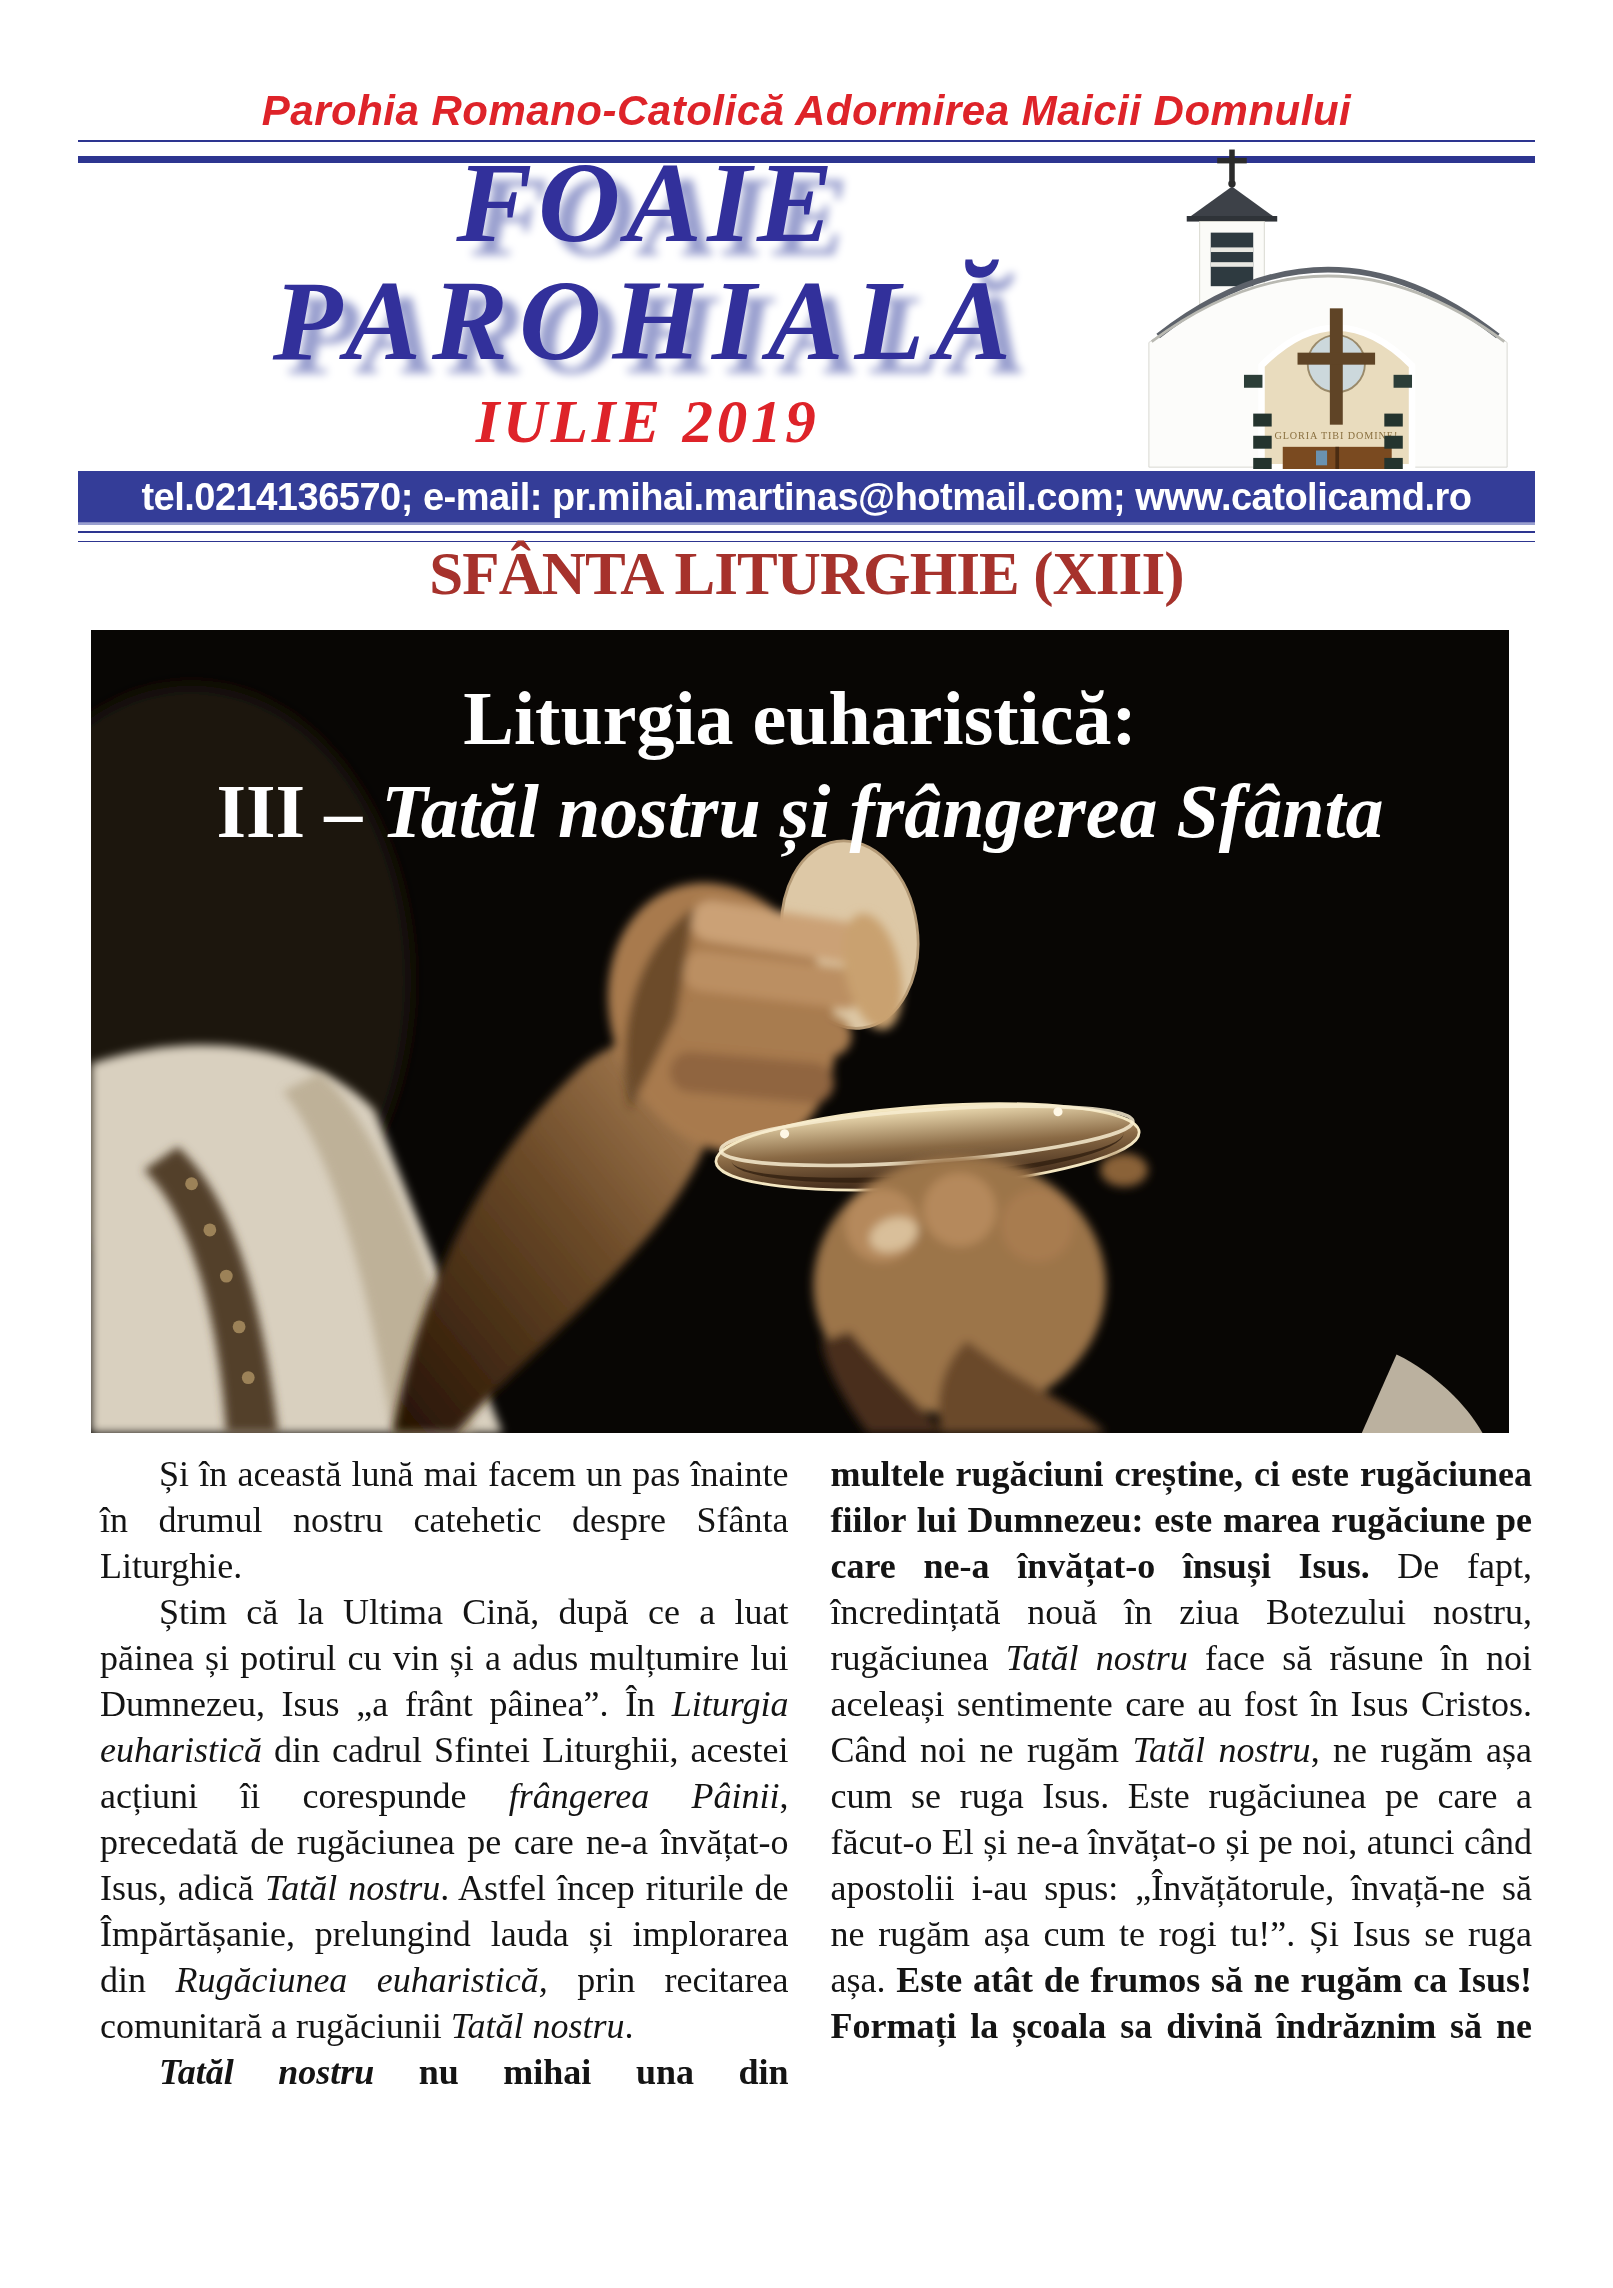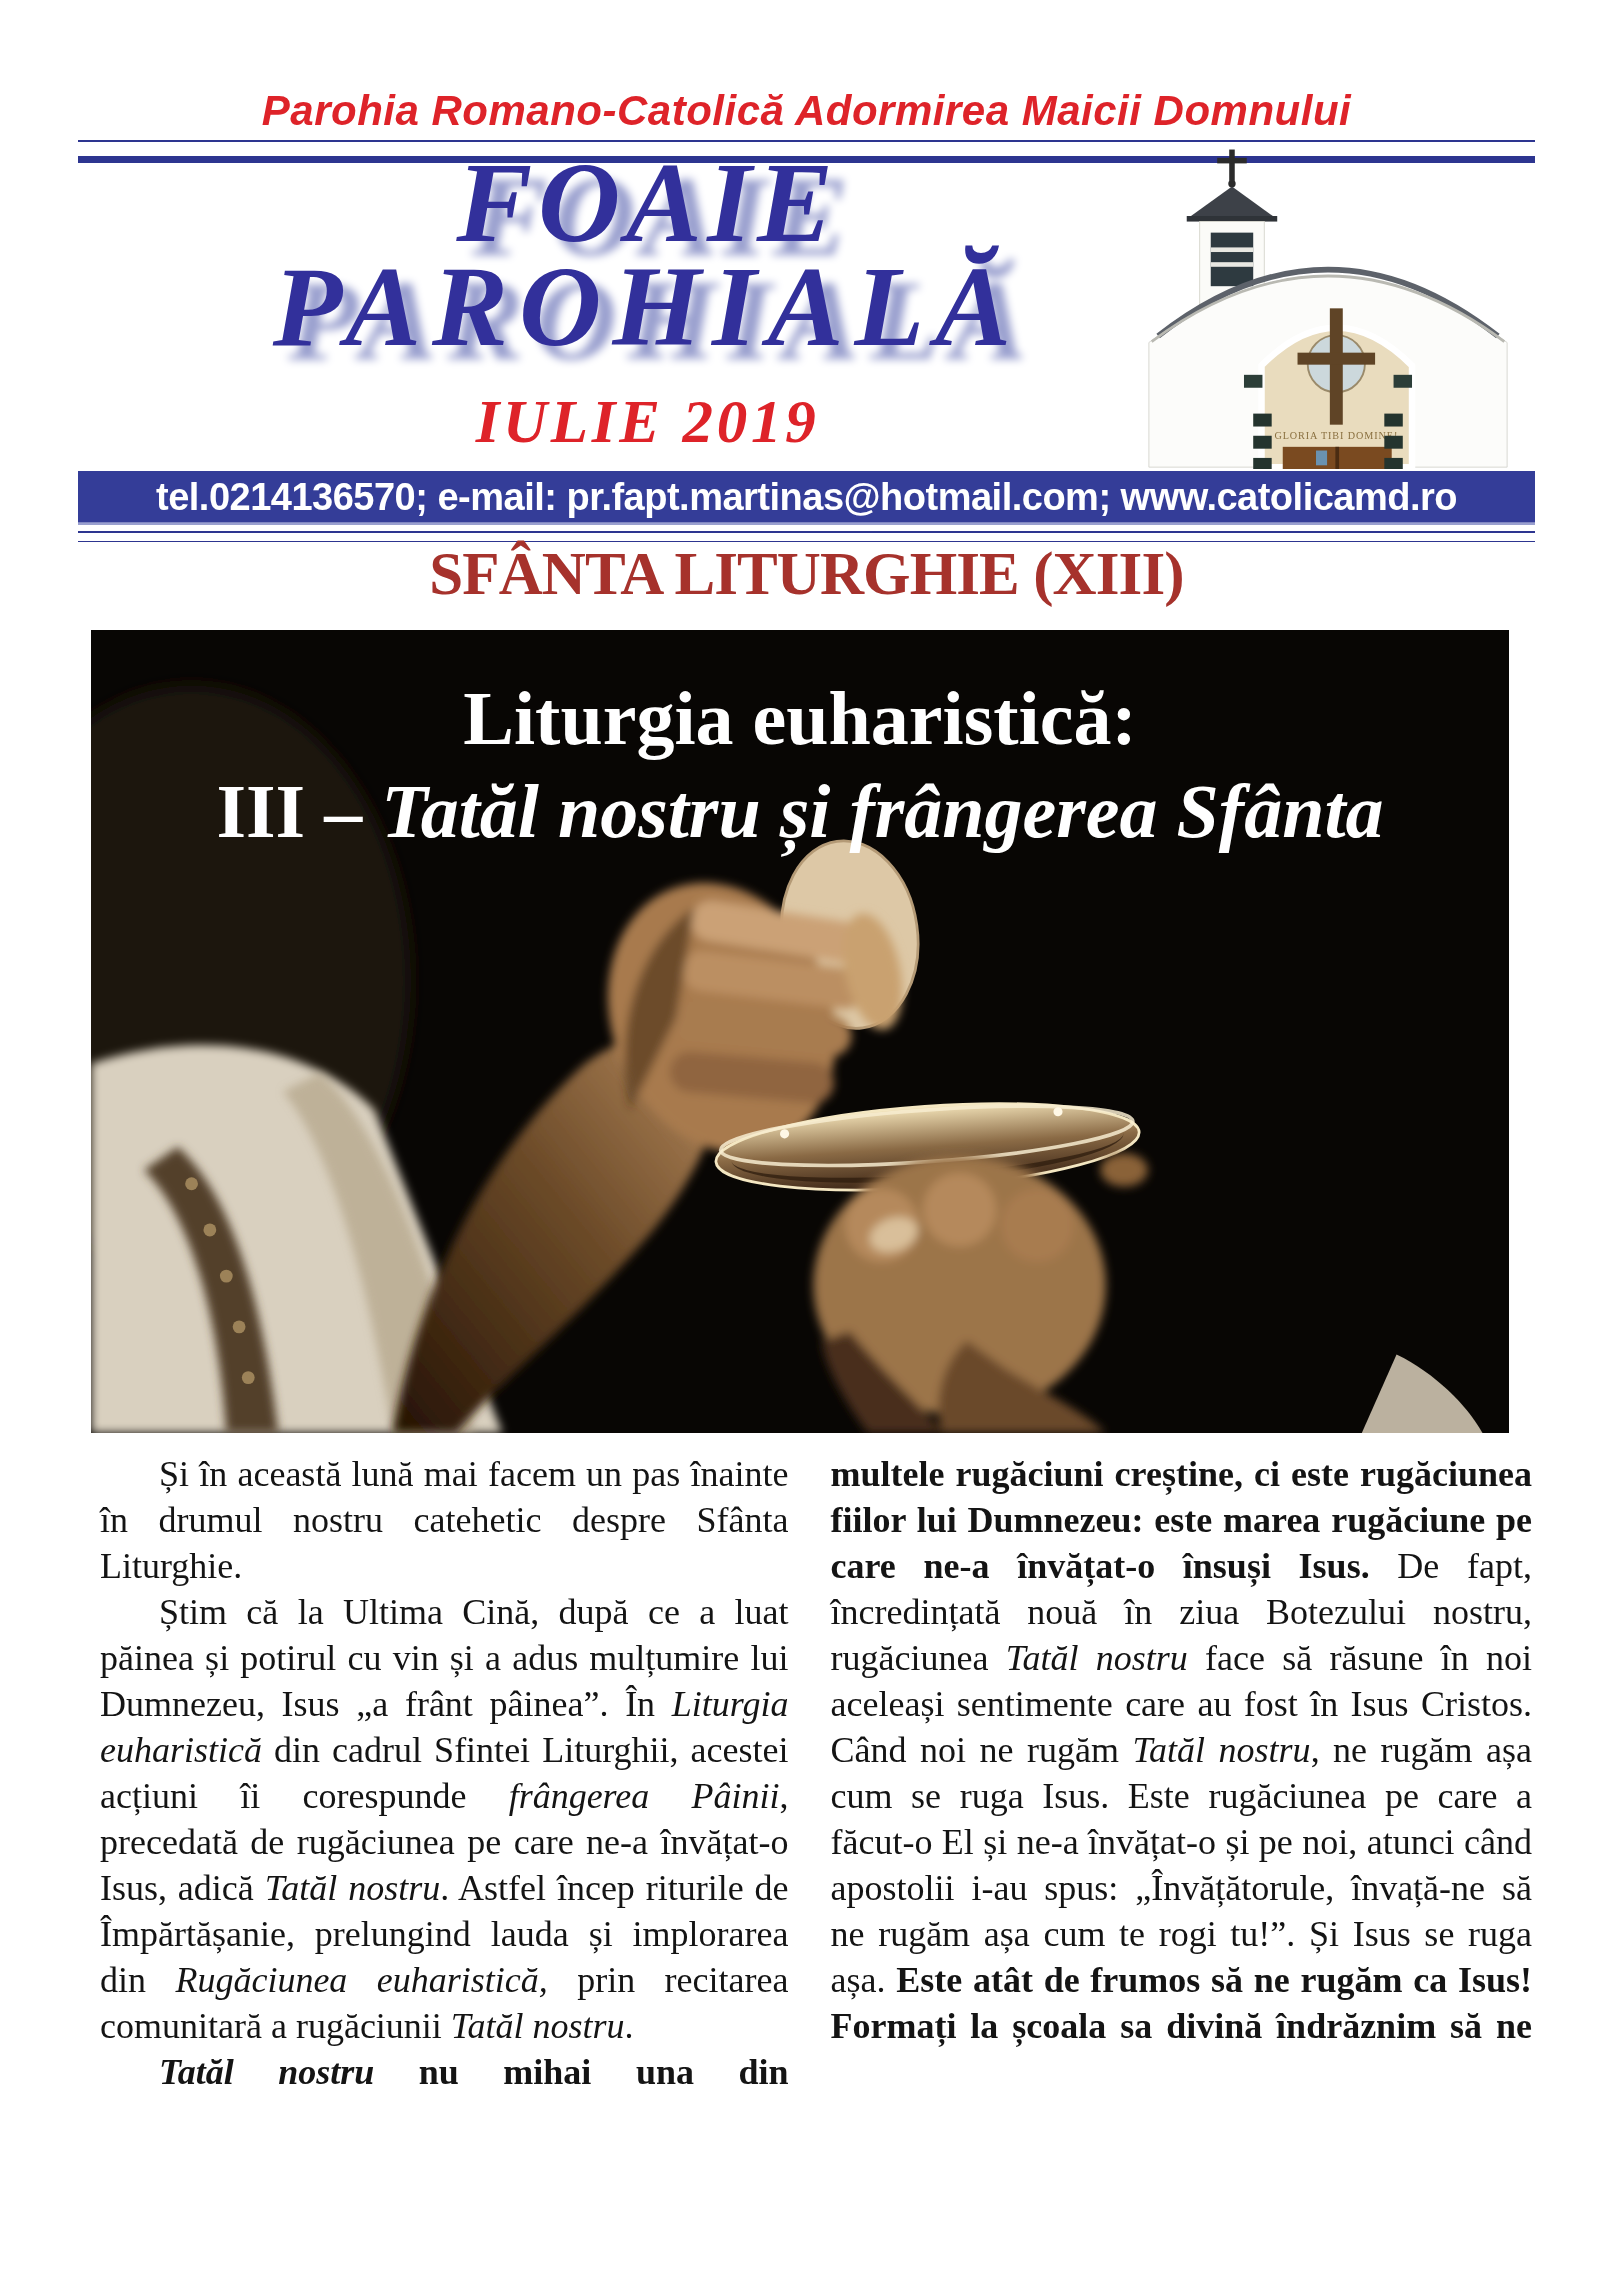--- a/index.html
+++ b/index.html
@@ -20,21 +20,21 @@
     font-family:"Liberation Sans",sans-serif;font-style:italic;font-weight:700;
     font-size:42px;color:var(--accent-red);letter-spacing:0.5px;}
   .top-rule{position:absolute;top:140px;left:78px;right:78px;height:14px;
     border-top:2.8px solid var(--navy);border-bottom:7.4px solid var(--navy);background:#fff;}
 
   .masthead{position:absolute;left:89px;top:0;width:1117px;height:480px;}
   .m1,.m2{position:absolute;left:0;right:0;text-align:center;
     font-style:italic;font-weight:700;color:var(--title-blue);line-height:1;
     text-shadow:15.7px 14px 8.3px #9aa0cf;}
   .m1{top:146px;font-size:114px;letter-spacing:5.5px;}
-  .m2{top:250px;font-size:114px;letter-spacing:11px;}
+  .m2{top:264px;font-size:114px;letter-spacing:11px;}
   .m3{position:absolute;top:391px;left:0;right:0;text-align:center;
     font-style:italic;font-weight:700;font-size:61px;letter-spacing:3.7px;
     color:var(--accent-red);line-height:1;}
 
   .church{position:absolute;left:1135px;top:144px;width:386px;height:325px;}
 
   .contact-bar{position:absolute;top:471px;left:78px;right:78px;height:54px;
     background:var(--bar-blue);color:#fff;text-align:center;line-height:52px;
     font-family:"Liberation Sans",sans-serif;font-weight:700;font-size:38px;
     letter-spacing:-0.5px;box-shadow:inset 0 -2.8px 0 #9aa0cf;}
@@ -114,21 +114,21 @@
       </g>
       <rect x="128" y="292" width="20" height="14" fill="#24342e"></rect>
       <rect x="128" y="316" width="20" height="14" fill="#24342e"></rect>
       <rect x="128" y="340" width="20" height="12" fill="#24342e"></rect>
       <rect x="270" y="292" width="20" height="14" fill="#24342e"></rect>
       <rect x="270" y="316" width="20" height="14" fill="#24342e"></rect>
       <rect x="270" y="340" width="20" height="12" fill="#24342e"></rect>
     </g>
   </svg>
 
-  <div class="contact-bar">tel.0214136570; e-mail: pr.fapt.martinas@hotmail.com; www.catolicamd.ro</div>
+  <div class="contact-bar">tel.0214136570; e-mail: pr.mihai.martinas@hotmail.com; www.catolicamd.ro</div>
   <div class="bar-rule"></div>
 
   <div class="section-heading">SFÂNTA LITURGHIE (XIII)</div>
 
   <div class="feature">
     <svg class="photo" viewBox="0 0 1551 870" preserveAspectRatio="none">
       <defs>
         <linearGradient id="skin1" x1="0" y1="1" x2="1" y2="0">
           <stop offset="0" stop-color="#241203"></stop>
           <stop offset="0.55" stop-color="#6b4a28"></stop>

